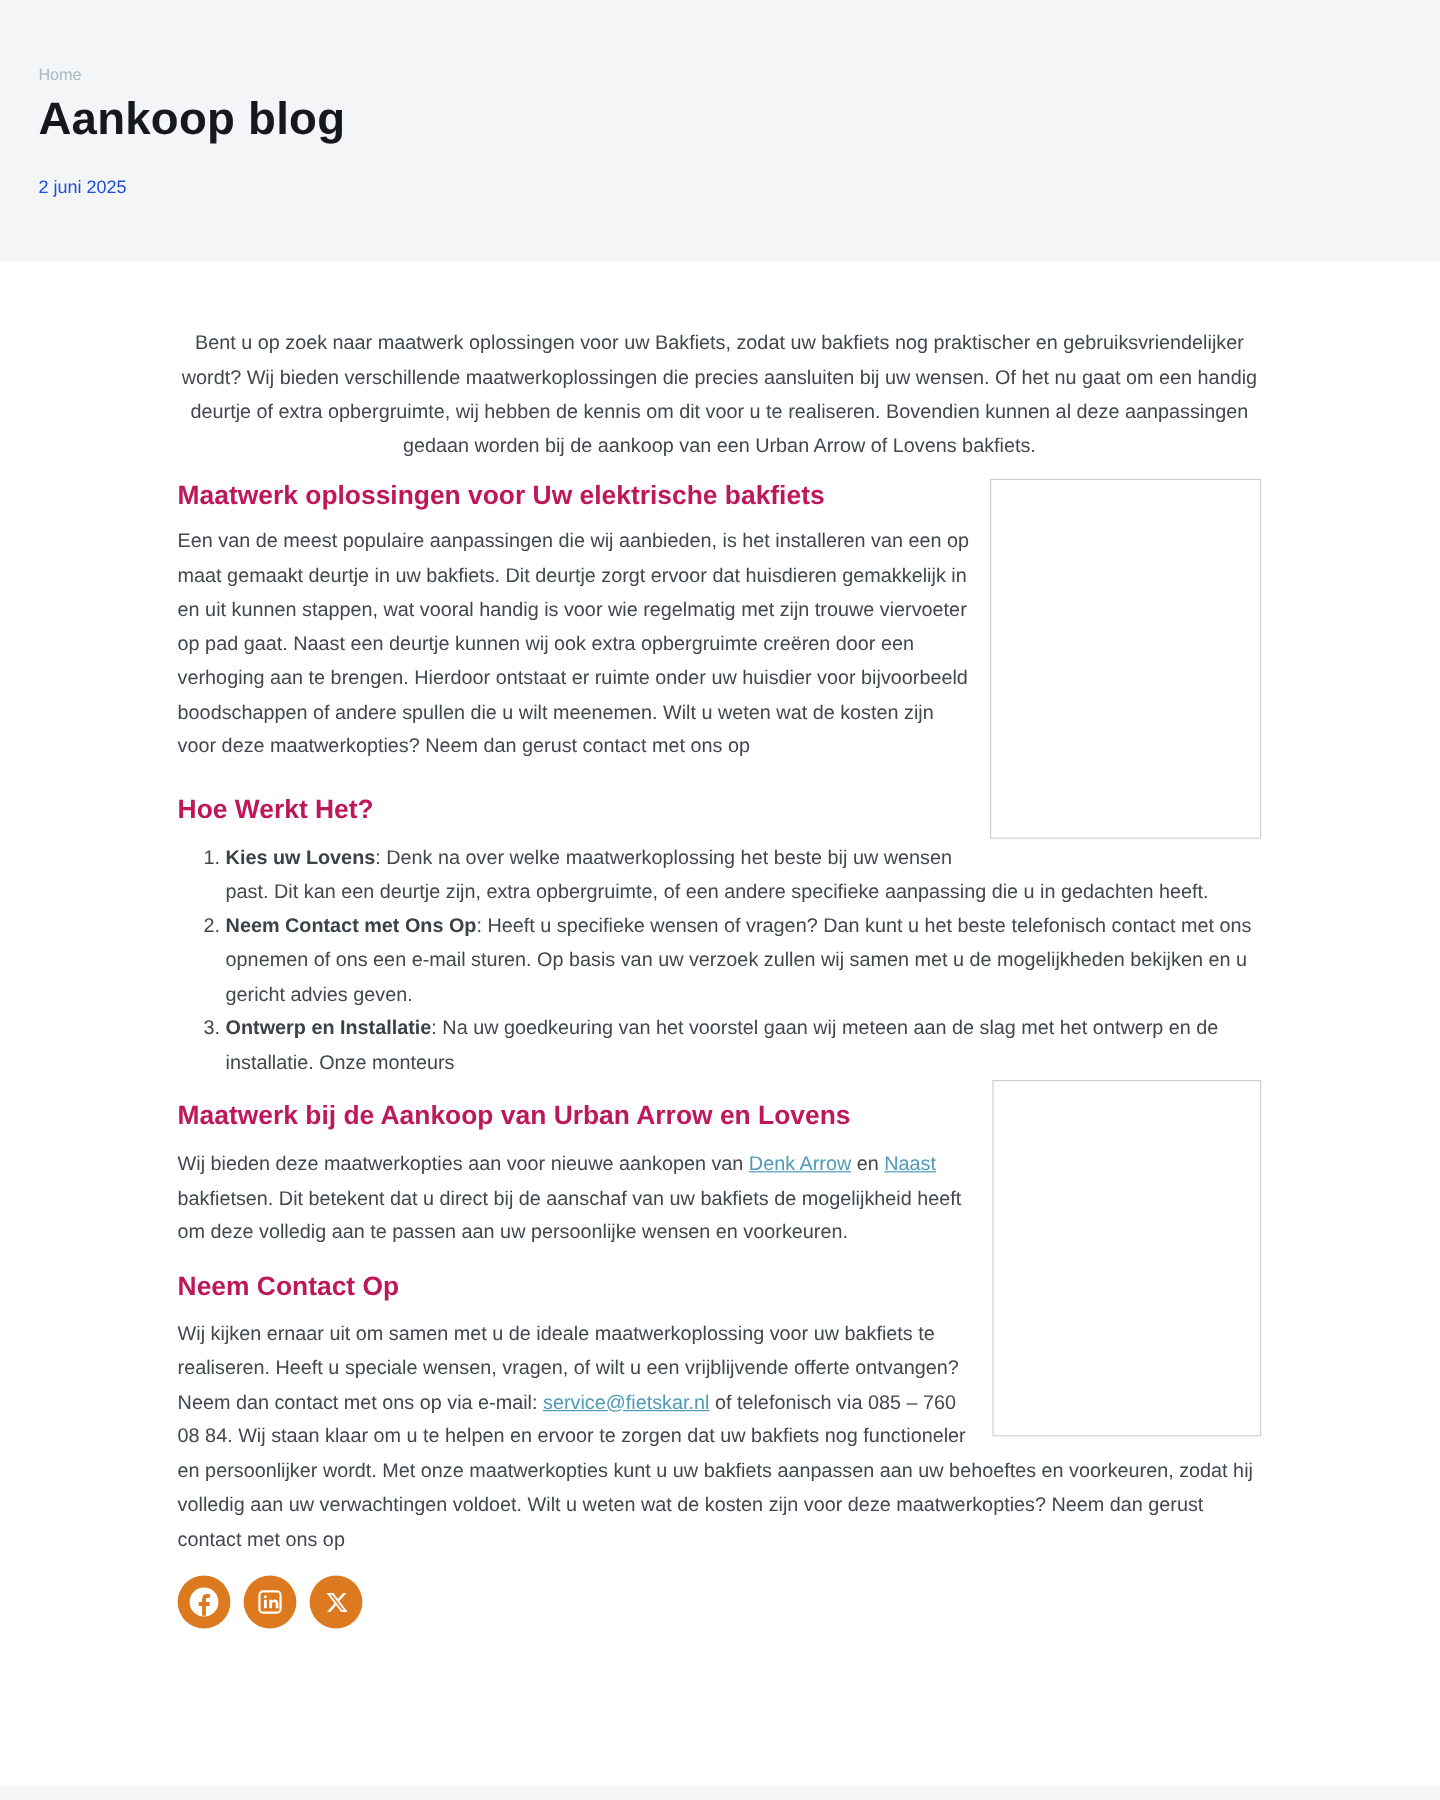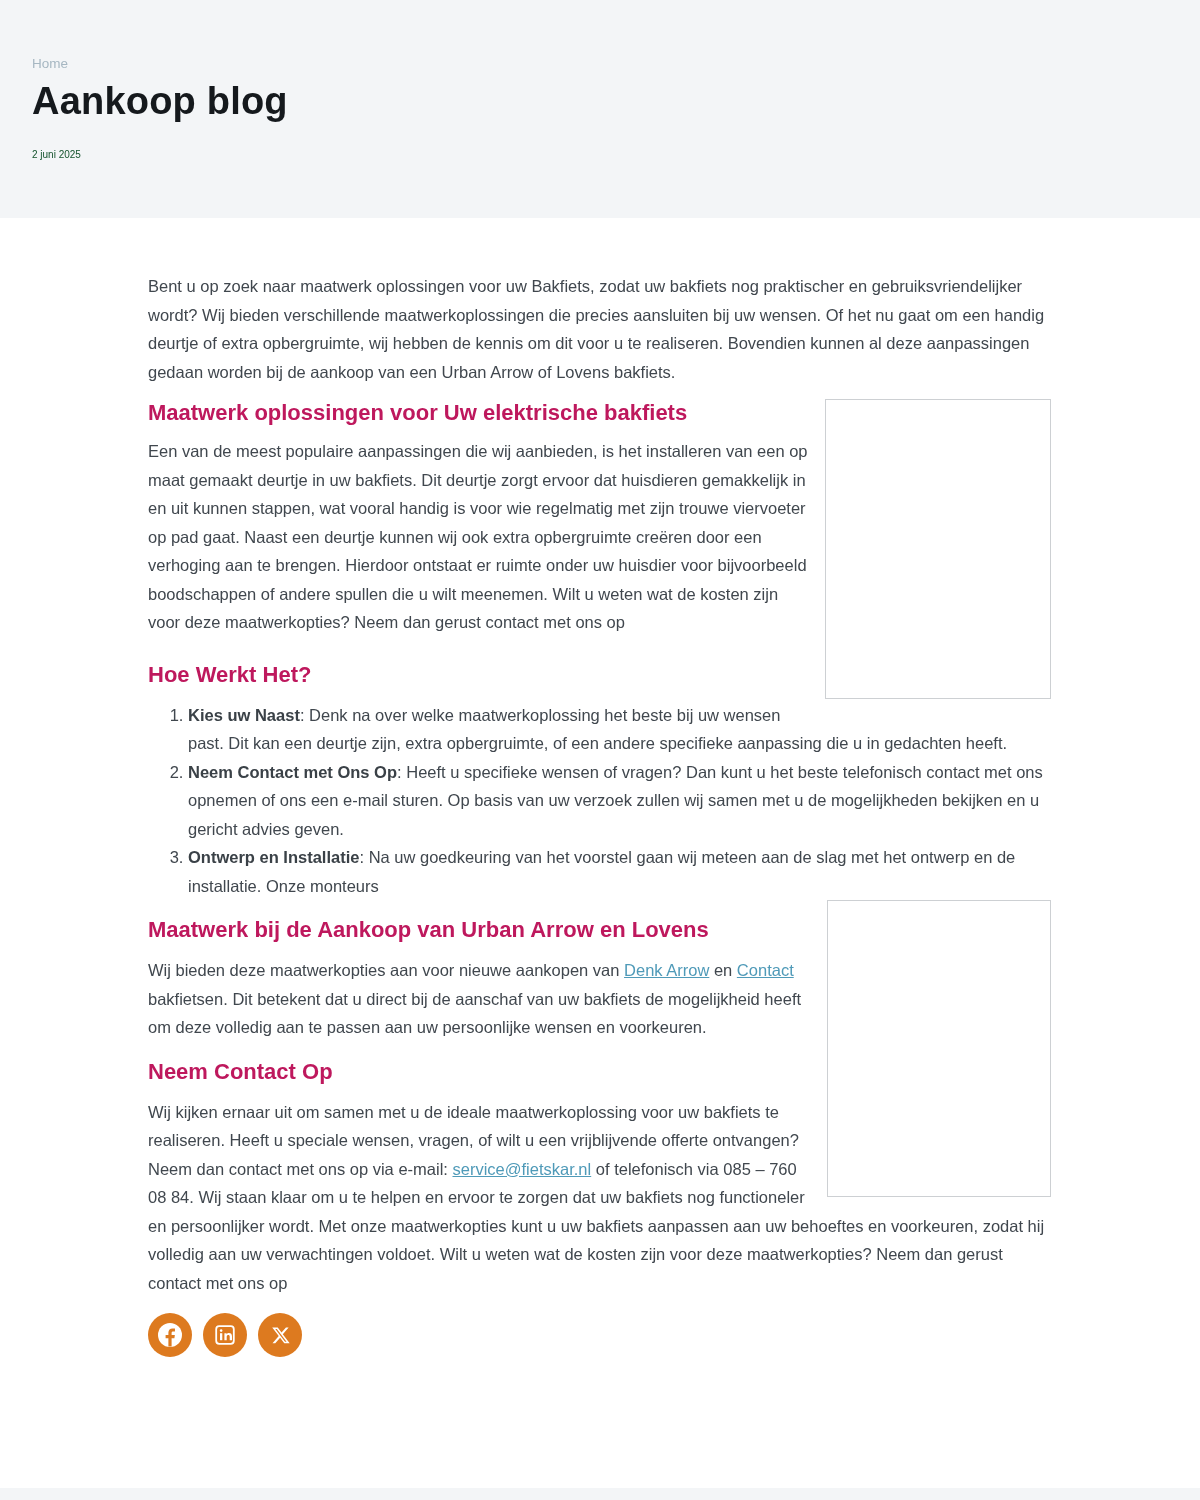--- a/index.html
+++ b/index.html
@@ -28,35 +28,35 @@
   .title {
     margin: 6px 0 0 0;
     font-size: 38px;
     line-height: 44px;
     font-weight: 700;
     color: #15191d;
     letter-spacing: 0.2px;
   }
   .date {
     margin-top: 26px;
-    font-size: 10px;
-    color: #14532d;
+    font-size: 15px;
+    color: #1d4ed8;
   }
   .content {
     width: 903px;
     margin-left: 148px;
     padding-top: 54px;
   }
   .bt {
     margin: 0;
     font-size: 16.5px;
     line-height: 28.5px;
     color: #40474e;
   }
-  .intro { margin-bottom: 13px; }
+  .intro { margin-bottom: 13px; text-align: center; }
   .sec {
     margin: 24px 0 12px 0;
     font-size: 22px;
     line-height: 28px;
     font-weight: 700;
     color: #be185d;
   }
   .h-first { margin-top: 0; margin-bottom: 10px; }
   .mt16 { margin-top: 16px; }
   .img-box {
@@ -123,29 +123,29 @@
 
   <p class="bt intro">Bent u op zoek naar maatwerk oplossingen voor uw Bakfiets, zodat uw bakfiets nog praktischer en gebruiksvriendelijker wordt? Wij bieden verschillende maatwerkoplossingen die precies aansluiten bij uw wensen. Of het nu gaat om een handig deurtje of extra opbergruimte, wij hebben de kennis om dit voor u te realiseren. Bovendien kunnen al deze aanpassingen gedaan worden bij de aankoop van een Urban Arrow of Lovens bakfiets.</p>
 
   <div class="img-box box1"></div>
 
   <h2 class="sec h-first">Maatwerk oplossingen voor Uw elektrische bakfiets</h2>
   <p class="bt">Een van de meest populaire aanpassingen die wij aanbieden, is het installeren van een op maat gemaakt deurtje in uw bakfiets. Dit deurtje zorgt ervoor dat huisdieren gemakkelijk in en uit kunnen stappen, wat vooral handig is voor wie regelmatig met zijn trouwe viervoeter op pad gaat. Naast een deurtje kunnen wij ook extra opbergruimte creëren door een verhoging aan te brengen. Hierdoor ontstaat er ruimte onder uw huisdier voor bijvoorbeeld boodschappen of andere spullen die u wilt meenemen. Wilt u weten wat de kosten zijn voor deze maatwerkopties? Neem dan gerust contact met ons op</p>
 
   <h2 class="sec">Hoe Werkt Het?</h2>
   <ol class="steps">
-    <li><strong>Kies uw Naast</strong><span>: Denk na over welke maatwerkoplossing het beste bij uw wensen past. Dit kan een deurtje zijn, extra opbergruimte, of een andere specifieke aanpassing die u in gedachten heeft.</span></li>
+    <li><strong>Kies uw Lovens</strong><span>: Denk na over welke maatwerkoplossing het beste bij uw wensen past. Dit kan een deurtje zijn, extra opbergruimte, of een andere specifieke aanpassing die u in gedachten heeft.</span></li>
     <li><strong>Neem Contact met Ons Op</strong><span>: Heeft u specifieke wensen of vragen? Dan kunt u het beste telefonisch contact met ons opnemen of ons een e-mail sturen. Op basis van uw verzoek zullen wij samen met u de mogelijkheden bekijken en u gericht advies geven.</span></li>
     <li><strong>Ontwerp en Installatie</strong><span>: Na uw goedkeuring van het voorstel gaan wij meteen aan de slag met het ontwerp en de installatie. Onze monteurs</span></li>
   </ol>
 
   <div class="img-box box2"></div>
 
   <h2 class="sec mt16">Maatwerk bij de Aankoop van Urban Arrow en Lovens</h2>
-  <p class="bt"><span>Wij bieden deze maatwerkopties aan voor nieuwe aankopen van </span><a class="link">Denk Arrow</a><span> en </span><a class="link">Contact</a><span> bakfietsen. Dit betekent dat u direct bij de aanschaf van uw bakfiets de mogelijkheid heeft om deze volledig aan te passen aan uw persoonlijke wensen en voorkeuren.</span></p>
+  <p class="bt"><span>Wij bieden deze maatwerkopties aan voor nieuwe aankopen van </span><a class="link">Denk Arrow</a><span> en </span><a class="link">Naast</a><span> bakfietsen. Dit betekent dat u direct bij de aanschaf van uw bakfiets de mogelijkheid heeft om deze volledig aan te passen aan uw persoonlijke wensen en voorkeuren.</span></p>
 
   <h2 class="sec mt16">Neem Contact Op</h2>
   <p class="bt"><span>Wij kijken ernaar uit om samen met u de ideale maatwerkoplossing voor uw bakfiets te realiseren. Heeft u speciale wensen, vragen, of wilt u een vrijblijvende offerte ontvangen? Neem dan contact met ons op via e-mail: </span><a class="link">service@fietskar.nl</a><span> of telefonisch via 085 – 760 08 84. Wij staan klaar om u te helpen en ervoor te zorgen dat uw bakfiets nog functioneler en persoonlijker wordt. Met onze maatwerkopties kunt u uw bakfiets aanpassen aan uw behoeftes en voorkeuren, zodat hij volledig aan uw verwachtingen voldoet. Wilt u weten wat de kosten zijn voor deze maatwerkopties? Neem dan gerust contact met ons op</span></p>
 
   <div class="social">
     <button class="social-btn">
       <span>
         <svg width="26" height="26" viewBox="0 0 26 26">
           <circle cx="13" cy="13" r="12" fill="#ffffff"></circle>
           <path d="M14.6 24.5v-8.2h2.8l.45-3.2h-3.25v-2.1c0-.95.3-1.6 1.65-1.6h1.7V6.55c-.3-.04-1.3-.13-2.45-.13-2.45 0-4.1 1.5-4.1 4.2v2.48H8.6v3.2h2.8v8.2z" fill="#dd7a1f"></path>

